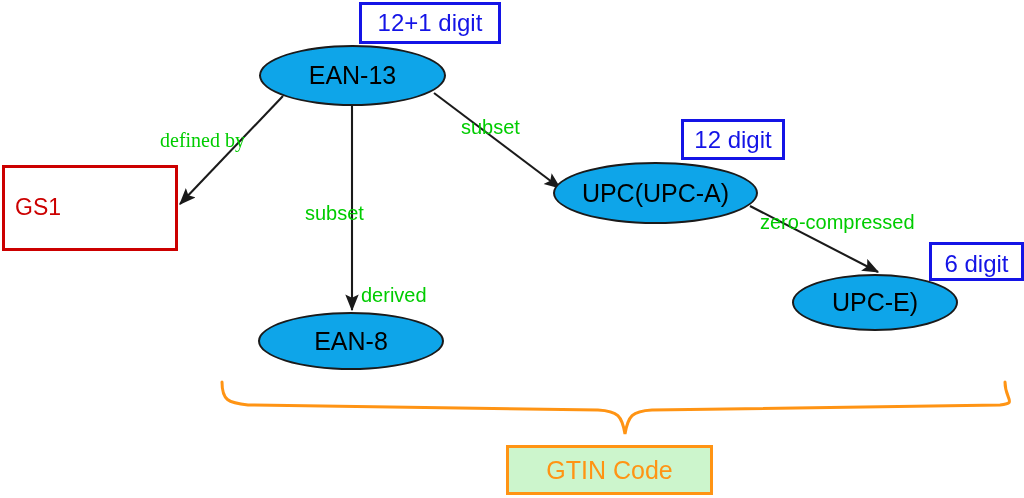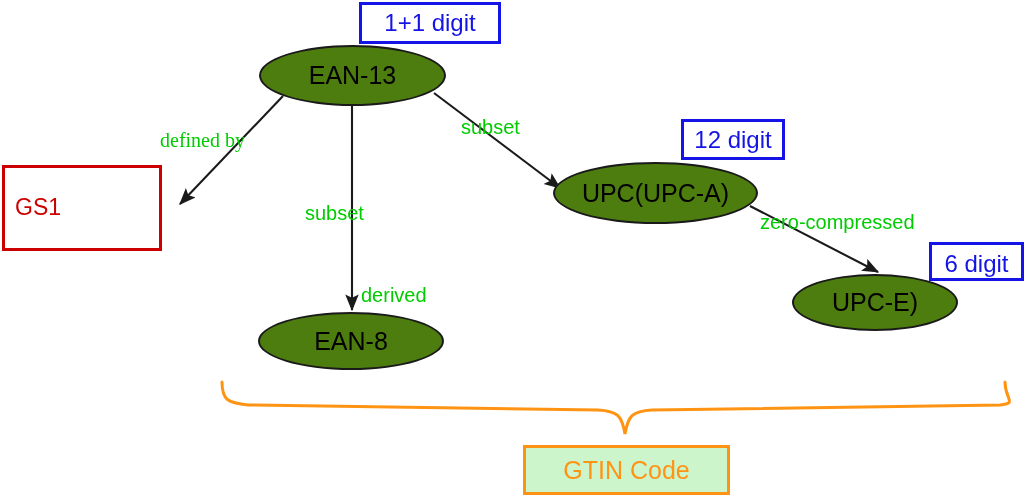--- a/index.html
+++ b/index.html
@@ -20,21 +20,21 @@
     left: 0;
     top: 0;
     width: 1024px;
     height: 498px;
   }
 
   
   .node-ellipse {
     position: absolute;
     box-sizing: border-box;
-    background: #4d7c0f;
+    background: #0ea5e9;
     border: 2px solid #1a1a1a;
     border-radius: 50%;
     display: flex;
     align-items: center;
     justify-content: center;
     color: #000000;
     font-size: 25px;
     letter-spacing: 0px;
     white-space: nowrap;
   }
@@ -114,32 +114,32 @@
     <path d="M 222,382
              C 222,400 228,403 248,405
              L 598,410
              C 618,411 622,416 625,434
              C 628,416 632,411 652,410
              L 1000,405
              C 1018,403 1005,400 1005,382" fill="none" stroke="#ff9414" stroke-width="3" stroke-linecap="round"></path>
   </svg>
 
   <div class="blue-box" style="left:359px; top:2px; width:142px; height:42px;">
-    <span>1+1 digit</span>
+    <span>12+1 digit</span>
   </div>
 
   <div class="blue-box" style="left:681px; top:119px; width:104px; height:41px;">
     <span>12 digit</span>
   </div>
 
   <div class="blue-box" style="left:929px; top:242px; width:95px; height:39px;align-items:flex-end;">
     <span>6 digit</span>
   </div>
 
-  <div class="red-box" style="left:2px; top:165px; width:160px; height:86px;">
+  <div class="red-box" style="left:2px; top:165px; width:176px; height:86px;">
     <span>GS1</span>
   </div>
 
   <div class="node-ellipse" style="left:259px; top:45px; width:187px; height:61px;">
     <span>EAN-13</span>
   </div>
 
   <div class="node-ellipse" style="left:258px; top:312px; width:186px; height:58px;">
     <span>EAN-8</span>
   </div>
@@ -155,17 +155,17 @@
   <div class="edge-label" style="left:160px; top:130px;font-family:Liberation Serif, serif;">defined by</div>
 
   <div class="edge-label" style="left:305px; top:203px;">subset</div>
 
   <div class="edge-label" style="left:361px; top:285px;">derived</div>
 
   <div class="edge-label" style="left:461px; top:117px;">subset</div>
 
   <div class="edge-label" style="left:760px; top:212px;">zero-compressed</div>
 
-  <div class="gtin-box" style="left:523px; top:445px; width:207px; height:50px;">
+  <div class="gtin-box" style="left:506px; top:445px; width:207px; height:50px;">
     <span>GTIN Code</span>
   </div>
 
 </div>
 
 </body></html>

